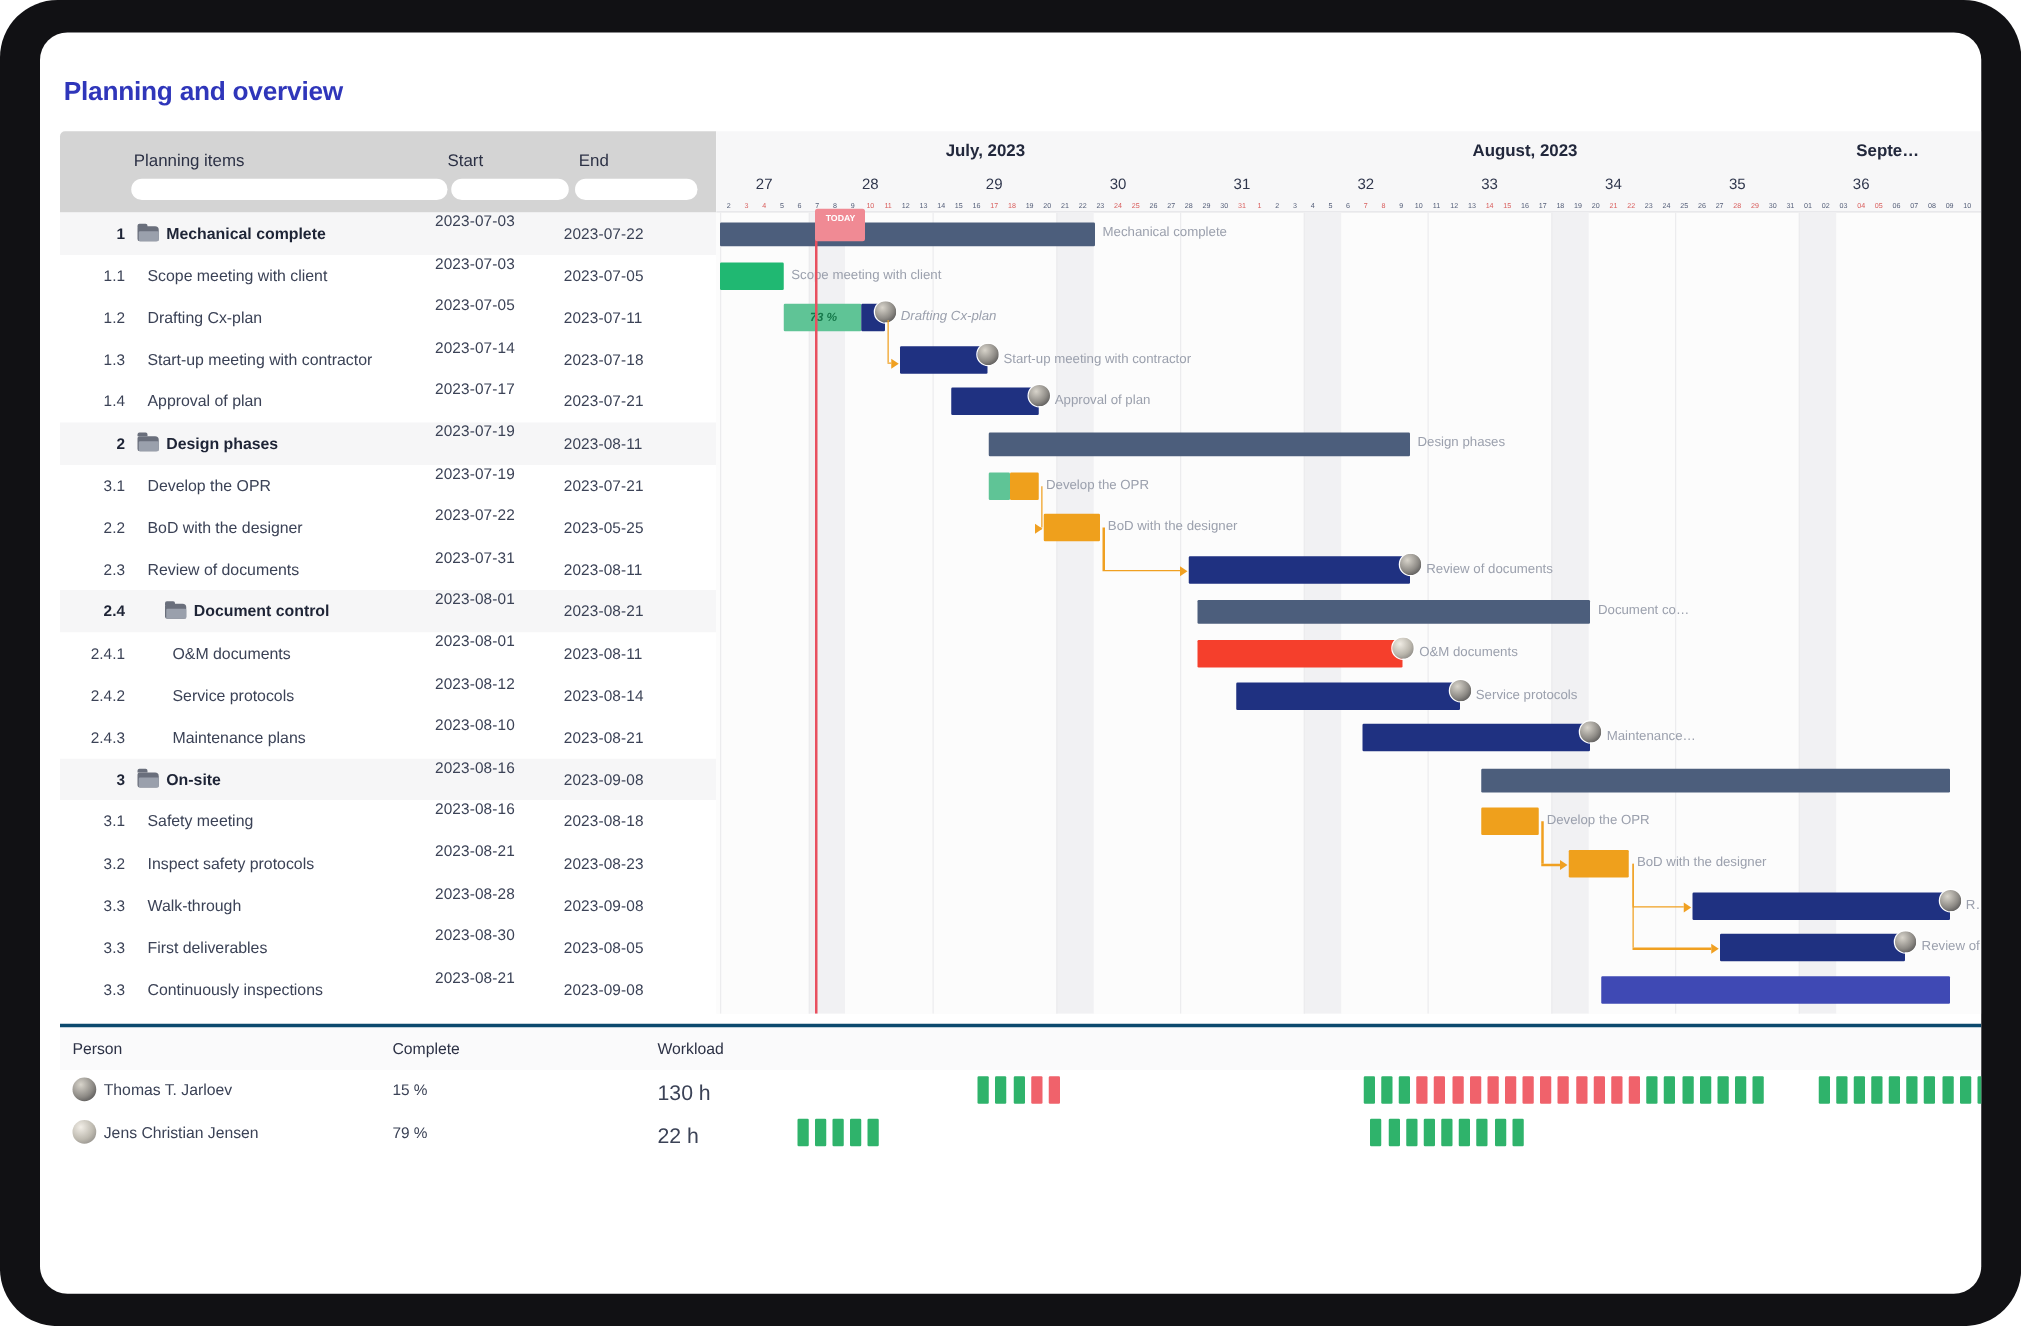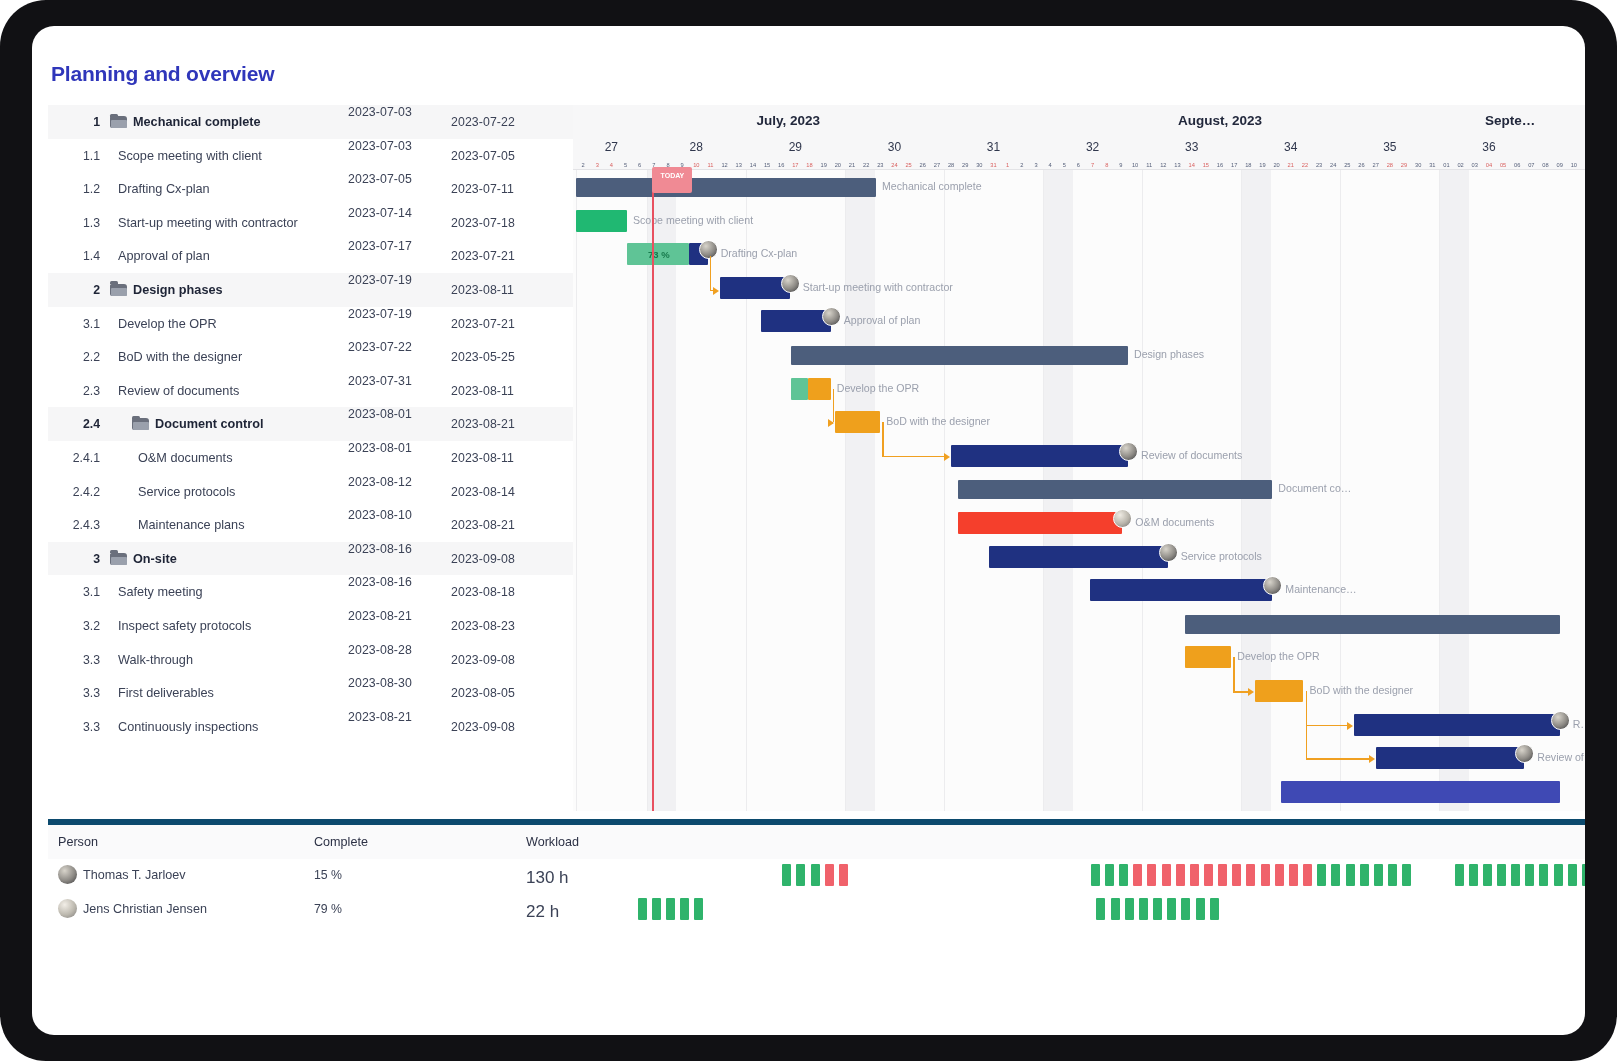--- a/index.html
+++ b/index.html
@@ -199,21 +199,21 @@
     position: absolute; width: 0; height: 0;
     border-top: 4px solid transparent;
     border-bottom: 4px solid transparent;
     border-left: 6px solid #f0a021;
   }
 
   
   #resource {
     position: absolute; left: 16px; top: 793px;
     width: 1537px; height: 180px;
-    border-top: 6px solid #0c4a6e;
+    border-top: 3px solid #0c4a6e;
   }
   #res-head {
     position: absolute; left: 0; top: 0; width: 100%; height: 34px;
     background: #fafafb;
   }
   .res-th {
     position: absolute; top: 10px;
     font-size: 12.6px; color: #2c3145;
   }
   .rth-person { left: 10px; }
@@ -249,20 +249,28 @@
 </style>
 </head>
 <body>
 
 <div id="tablet">
 <div id="screen">
 
   <div id="page-title">Planning and overview</div>
 
   <div id="table-panel">
+    <div id="table-head">
+      <div class="th th-items">Planning items</div>
+      <div class="th th-start">Start</div>
+      <div class="th th-end">End</div>
+      <div class="filter-box fb1"></div>
+      <div class="filter-box fb2"></div>
+      <div class="filter-box fb3"></div>
+    </div>
     <div id="table-body">
           <div class="trow lvl1 group">
             <div class="c-num">1</div>
             <div class="folder">
               <div class="fb-tab"></div>
               <div class="fb-back"></div>
               <div class="fb-front"></div>
             </div>
             <div class="c-name" style="left: 85px;">Mechanical complete</div>
             <div class="c-start">2023-07-03</div>
@@ -507,21 +515,21 @@
           </div>
       <div id="bars">
             <div class="grow" style="top: 0px;">
               <div class="bar summary" style="left: 3px; width: 300.062px;"></div>
               <div class="bar-label" style="left: 309.062px;">Mechanical complete</div>
             </div>
             <div class="grow" style="top: 33.6px;">
               <div class="bar green" style="left: 3px; width: 50.9538px;"></div>
               <div class="bar-label" style="left: 59.9538px;">Scope meeting with client</div>
             </div>
-            <div class="grow" style="top: 67.2px;">
+            <div class="grow" style="top: 67.2px; font-style: italic;">
               <div class="bar prog" style="left: 53.9538px; width: 62.2769px;"></div>
               <div class="bar task" style="left: 116.231px; width: 18.4px;"></div>
               <div class="prog-text" style="left: 75.0923px;">73 %</div>
               <div class="avatar-dot" style="left: 125.631px;"></div>
               <div class="bar-label" style="left: 147.631px;">Drafting Cx-plan</div>
             </div>
             <div class="grow" style="top: 100.8px;">
               <div class="bar task" style="left: 147.369px; width: 69.3538px;"></div>
               <div class="avatar-dot" style="left: 207.723px;"></div>
               <div class="bar-label" style="left: 229.723px;">Start-up meeting with contractor</div>

